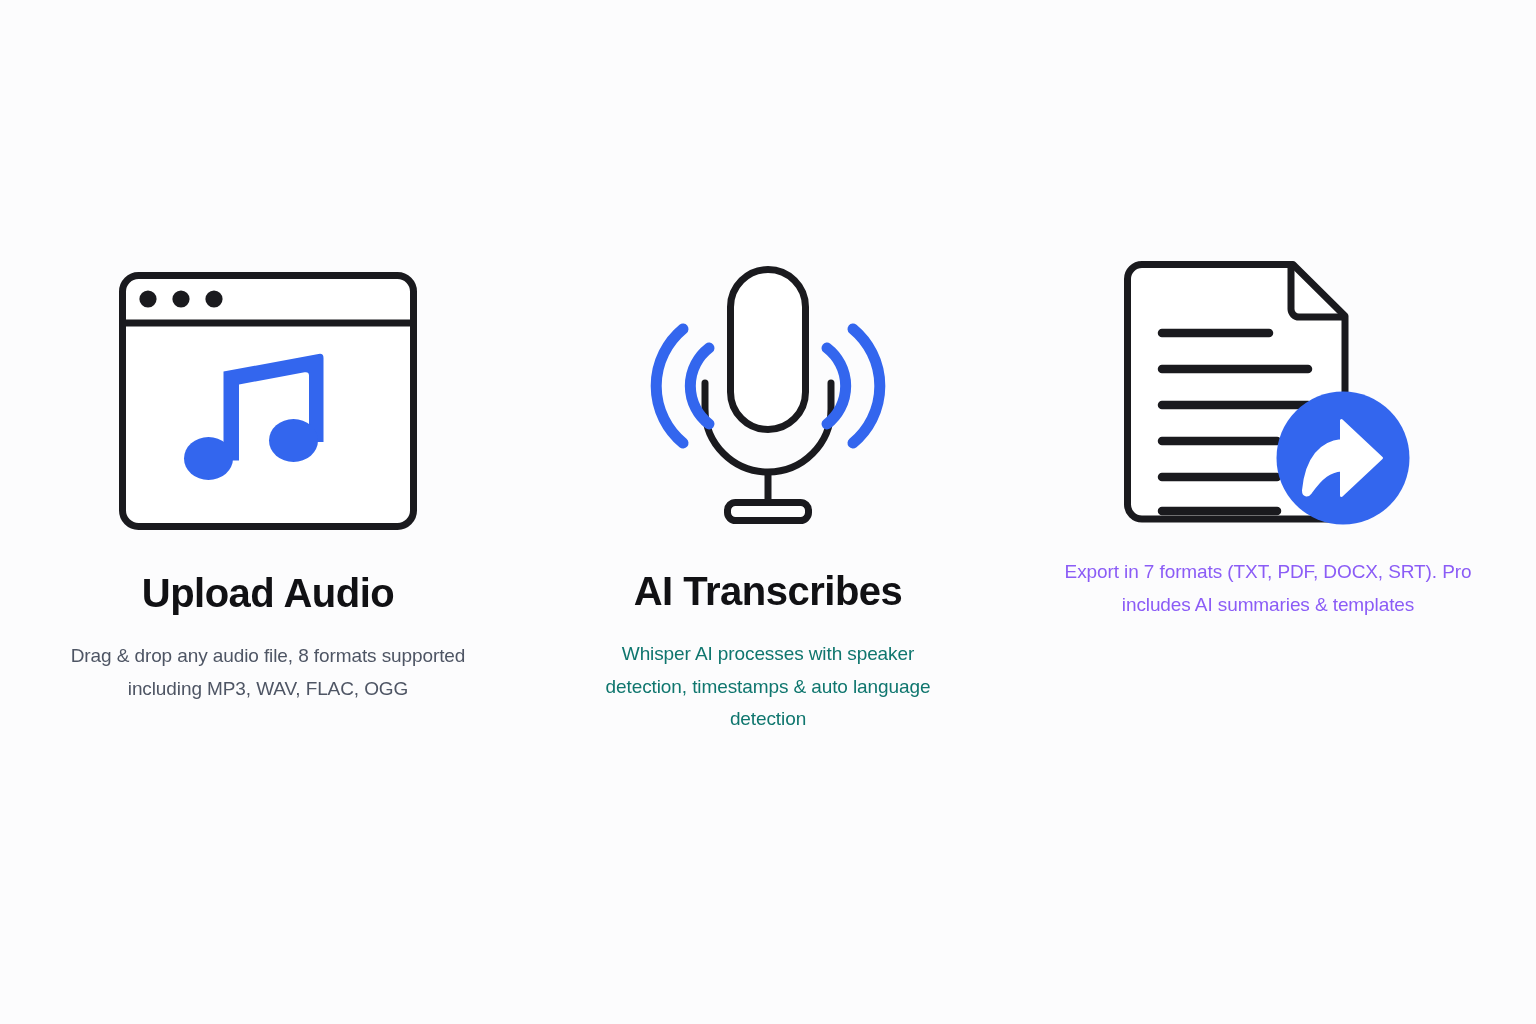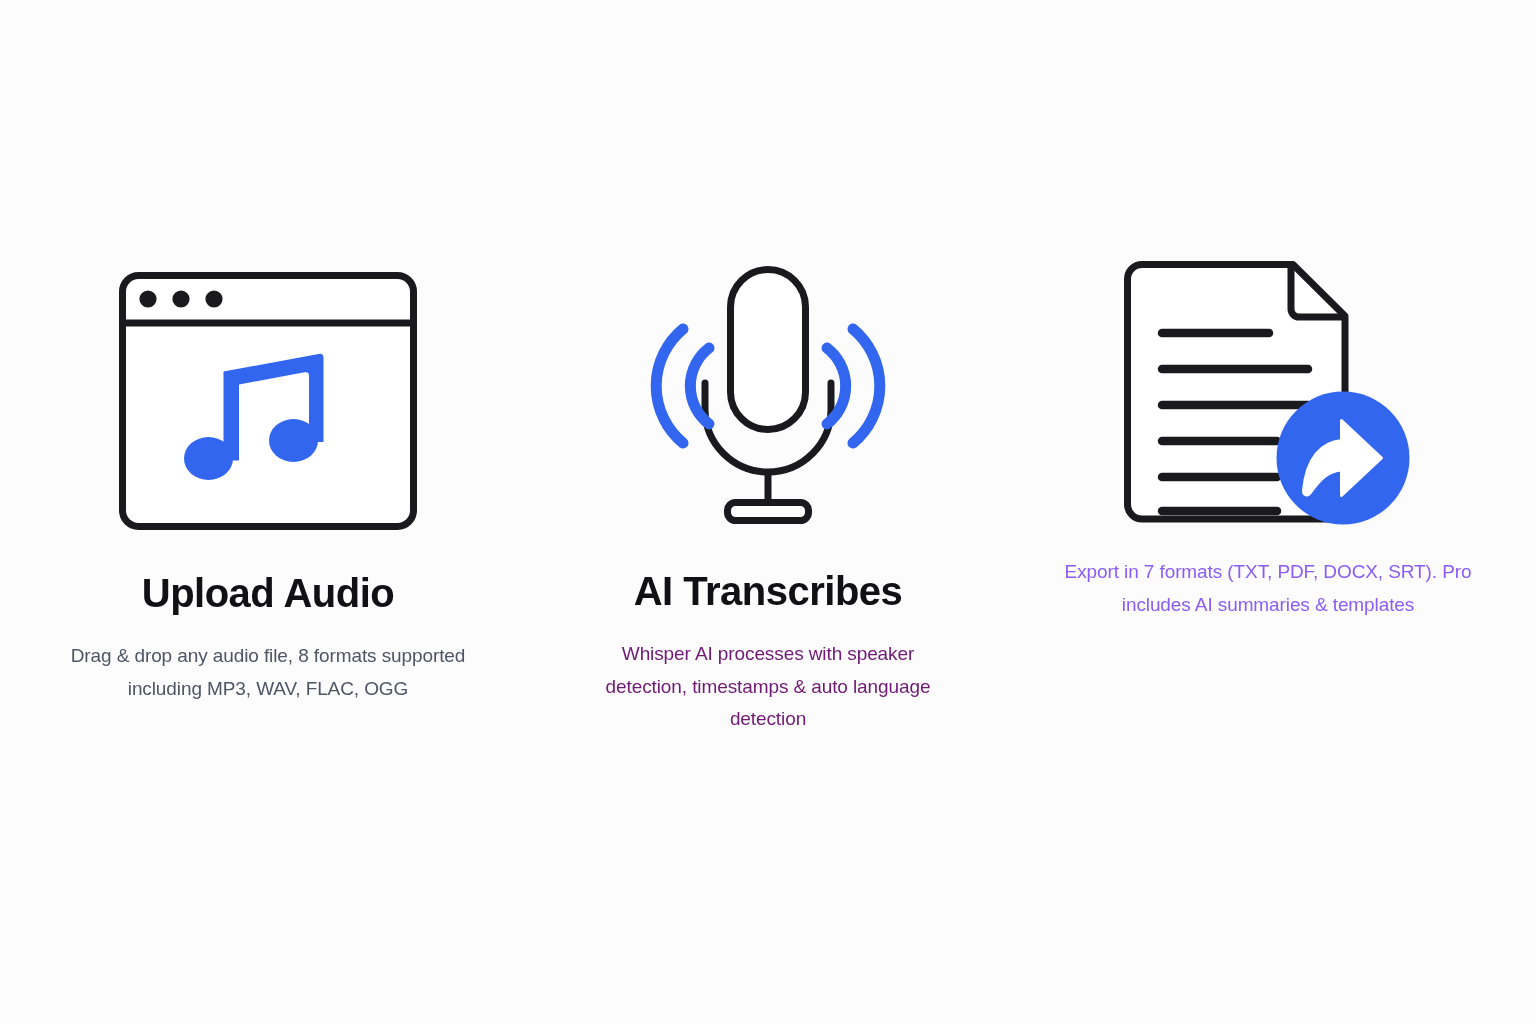--- a/index.html
+++ b/index.html
@@ -118,21 +118,21 @@
         <rect x="92.5" y="238.5" width="81" height="18" rx="8" ry="8" stroke="#1a1a1e" stroke-width="7" fill="#ffffff"></rect>
 
         <path d="M48 65 A74 74 0 0 0 48 179" stroke="#3366ee" stroke-width="11" stroke-linecap="round" fill="none"></path>
         <path d="M74 84 A48 48 0 0 0 74 160" stroke="#3366ee" stroke-width="11" stroke-linecap="round" fill="none"></path>
 
         <path d="M218 65 A74 74 0 0 1 218 179" stroke="#3366ee" stroke-width="11" stroke-linecap="round" fill="none"></path>
         <path d="M192 84 A48 48 0 0 1 192 160" stroke="#3366ee" stroke-width="11" stroke-linecap="round" fill="none"></path>
       </svg>
     </div>
     <div class="step-title" style="color: rgb(17, 17, 20); margin-top: 40px;">AI Transcribes</div>
-    <div class="step-desc" style="color: #701a75;">Whisper AI processes with speaker detection, timestamps &amp; auto language detection</div>
+    <div class="step-desc" style="color: #0f766e;">Whisper AI processes with speaker detection, timestamps &amp; auto language detection</div>
   </div>
 
   <div class="step step-3">
     <div class="step-icon">
       <svg width="292" height="272" viewBox="0 0 292 272" fill="none" aria-hidden="true">
 
         <path d="M20 5.5 L171 5.5 L223 57 L223 250 A10 10 0 0 1 213 260
                  L20 260 A14.5 14.5 0 0 1 5.5 245.5 L5.5 20 A14.5 14.5 0 0 1 20 5.5 Z" stroke="#1a1a1e" stroke-width="7" fill="#ffffff" stroke-linejoin="round"></path>
 
         <path d="M169 7 L169 50 A8 8 0 0 0 177 58 L221 58" stroke="#1a1a1e" stroke-width="7" fill="none" stroke-linejoin="round"></path>

